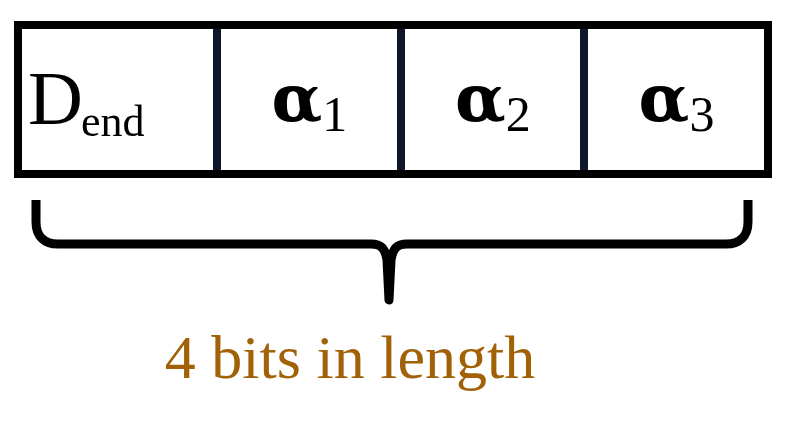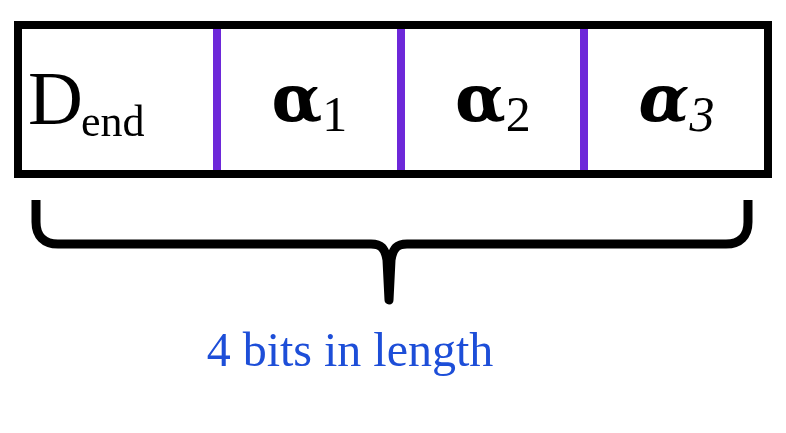--- a/index.html
+++ b/index.html
@@ -41,27 +41,27 @@
     position: relative;
     height: 100%;
     box-sizing: border-box;
     background: #ffffff;
     display: flex;
     align-items: center;
     justify-content: center;
     overflow: hidden;
   }
   .packet-cell + .packet-cell {
-    border-left: 8px solid #6d28d9;
+    border-left: 8px solid #0f172a;
   }
   
   .cell-0 { width: 195px; }
   .cell-1 { width: 188px; }
   .cell-2 { width: 187px; justify-content: center; }
-  .cell-3 { width: 188px; font-style: italic; }
+  .cell-3 { width: 188px; }
 
   .cell-label {
     display: inline-block;
     white-space: nowrap;
     line-height: 1;
     position: relative;
     top: -2px;
   }
 
   
@@ -113,25 +113,25 @@
   .brace-wrap svg { display: block; }
 
   
   .caption {
     position: absolute;
     left: 0px;
     top: 325px;
     width: 700px;
     text-align: center;
     font-family: "Liberation Serif", "DejaVu Serif", serif;
-    font-size: 48px;
+    font-size: 62px;
     font-weight: 400;
     line-height: 1.05;
     white-space: nowrap;
-    color: #1d4ed8;
+    color: #a16207;
   }
 </style>
 </head>
 <body>
 
 <div id="figure">
 
   <div class="packet-table">
 
     <div class="packet-cell cell-0">

